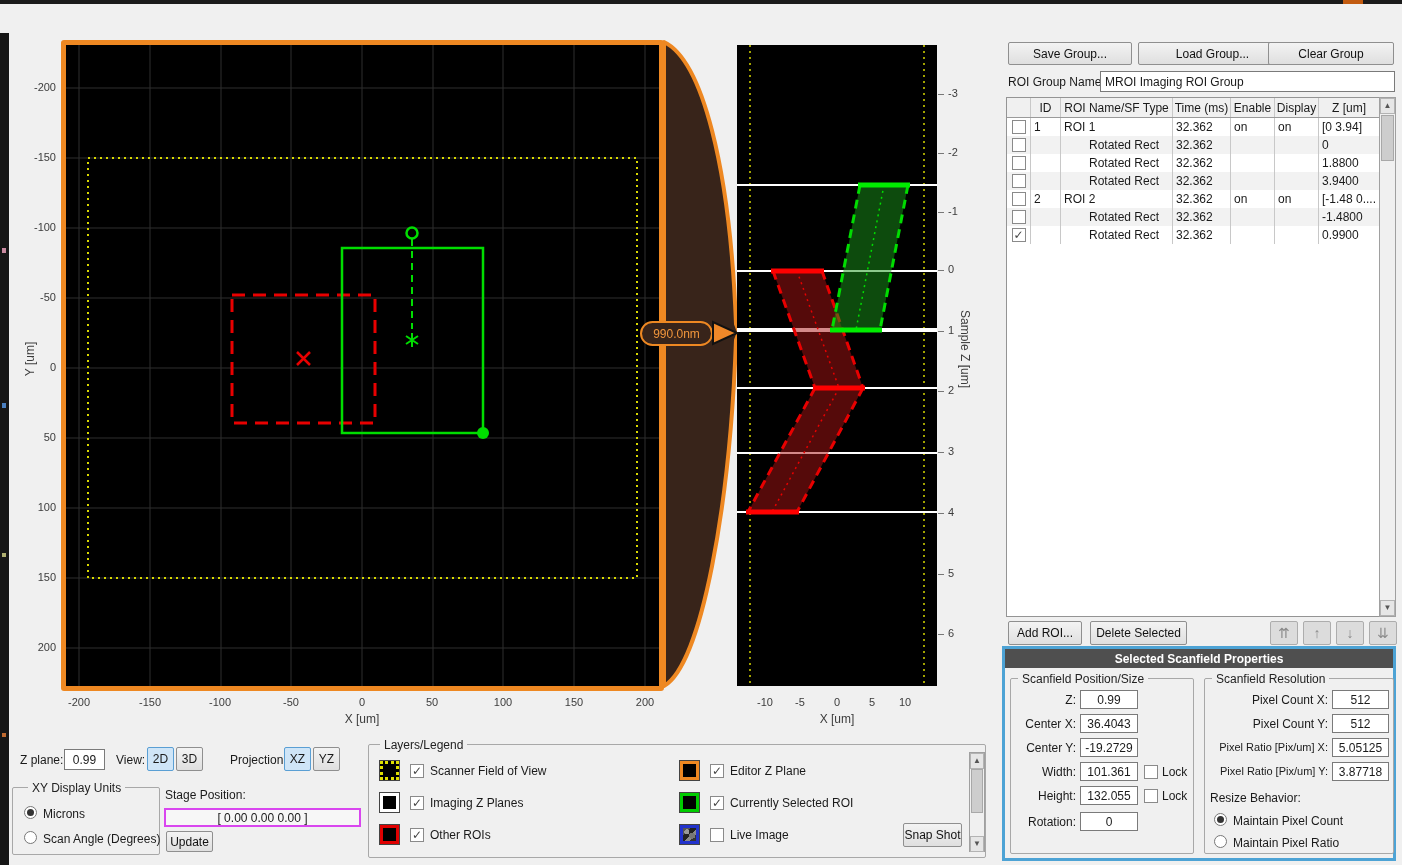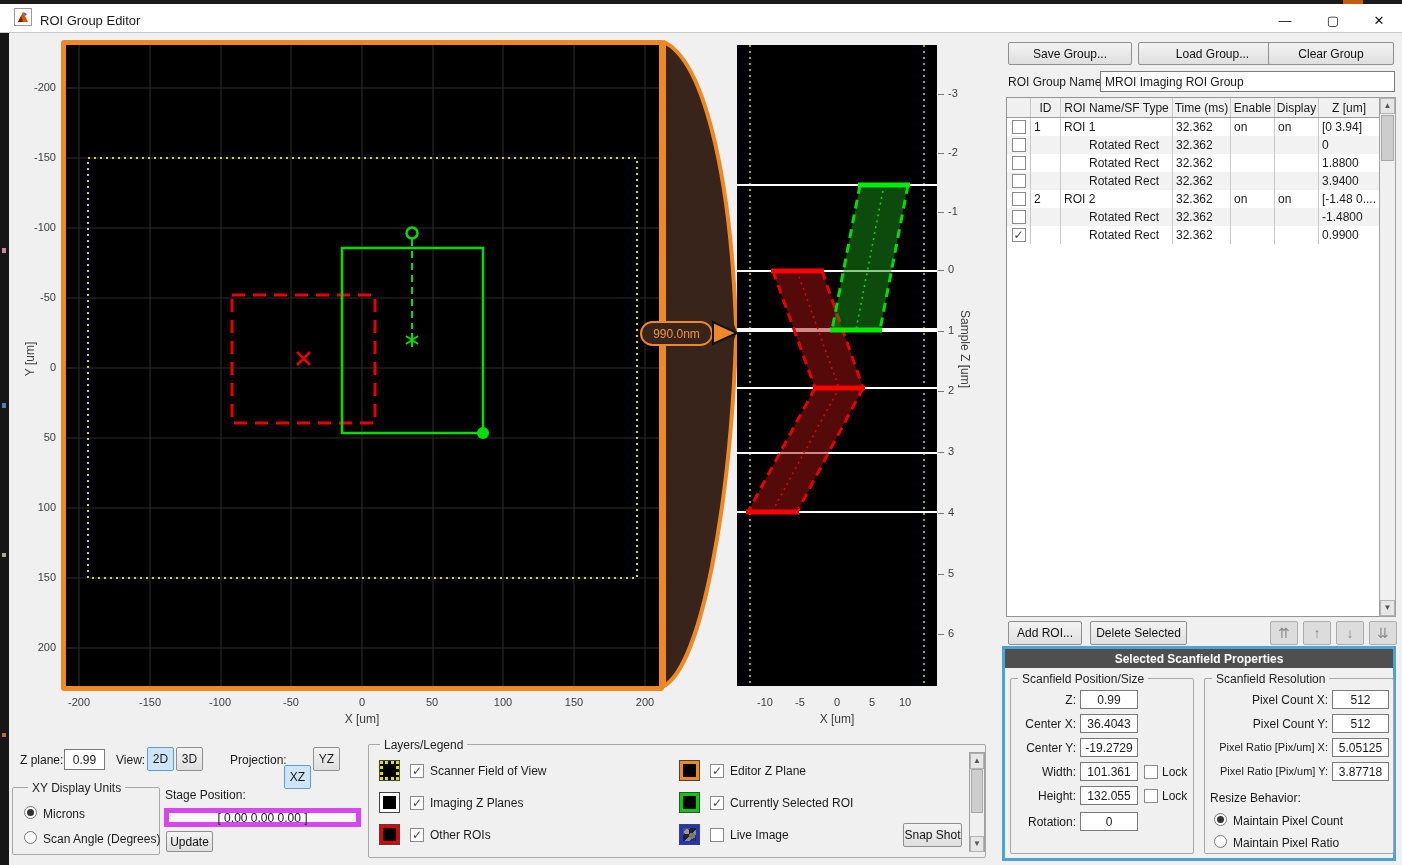--- a/index.html
+++ b/index.html
@@ -62,32 +62,20 @@
              display:flex;align-items:center;justify-content:center;}
 </style>
 </head>
 <body>
 
 <div id="root" class="abs" style="left:0;top:0;width:1402px;height:865px;">
 
   <div class="abs" style="left:0;top:0;width:1402px;height:4px;background:#1b1b1b;"></div>
   <div class="abs" style="left:1343px;top:0;width:20px;height:4px;background:#c25b10;"></div>
 
-  <div class="abs titlebar">
-    <svg class="abs" style="left:14px;top:4px;" width="18" height="18">
-      <rect x="0.5" y="0.5" width="17" height="17" fill="#fff" stroke="#9a9a9a"></rect>
-      <polygon points="4,14 9,4 14,14" fill="#d45500"></polygon>
-      <polygon points="4,14 7,8 9,14" fill="#7a1f00"></polygon>
-      <polygon points="9,4 11,8 13,6" fill="#3a5fa8"></polygon>
-    </svg>
-    <span class="lbl" style="left:40px;top:9px;font-size:13px;">ROI Group Editor</span>
-    <span class="wbtn" style="left:1268px;">—</span>
-    <span class="wbtn" style="left:1316px;">▢</span>
-    <span class="wbtn" style="left:1362px;">✕</span>
-  </div>
 
   <div class="abs" style="left:0;top:33px;width:9px;height:832px;background:#161616;">
     <div class="abs" style="left:2px;top:215px;width:4px;height:5px;background:#c98aa0;"></div>
     <div class="abs" style="left:2px;top:370px;width:4px;height:5px;background:#4a7fc0;"></div>
     <div class="abs" style="left:2px;top:520px;width:4px;height:4px;background:#b0b070;"></div>
     <div class="abs" style="left:2px;top:700px;width:4px;height:4px;background:#c06a30;"></div>
   </div>
 
   <span class="lbl" style="left:0px;top:352px;width:60px;text-align:center;transform:rotate(-90deg);font-size:12px;color:#3c3c3c;">Y [um]</span>
 
@@ -385,34 +373,34 @@
   <span class="lbl" style="left:1233px;top:814px;">Maintain Pixel Count</span>
   <span class="radio" style="left:1214px;top:835px;"></span>
   <span class="lbl" style="left:1233px;top:836px;">Maintain Pixel Ratio</span>
 
   <span class="lbl" style="left:20px;top:753px;">Z plane:</span>
   <div class="input" style="left:64px;top:749px;width:41px;height:21px;">0.99</div>
   <span class="lbl" style="left:116px;top:753px;">View:</span>
   <div class="tbtn active" style="left:147px;top:747px;width:27px;height:24px;">2D</div>
   <div class="tbtn" style="left:176px;top:747px;width:27px;height:24px;">3D</div>
   <span class="lbl" style="left:230px;top:753px;">Projection:</span>
-  <div class="tbtn active" style="left:284px;top:765px;width:27px;height:24px;">XZ</div>
+  <div class="tbtn active" style="left:284px;top:747px;width:27px;height:24px;">XZ</div>
   <div class="tbtn" style="left:313px;top:747px;width:27px;height:24px;">YZ</div>
 
   <div class="fs" style="left:12px;top:787px;width:148px;height:68px;"></div>
   <span class="fslabel" style="left:28px;top:781px;">XY Display Units</span>
   <span class="radio selected" style="left:24px;top:806px;">
       <span class="dot"></span>
     </span>
   <span class="lbl" style="left:43px;top:807px;">Microns</span>
   <span class="radio" style="left:24px;top:831px;"></span>
   <span class="lbl" style="left:43px;top:832px;">Scan Angle (Degrees)</span>
 
   <span class="lbl" style="left:165px;top:788px;">Stage Position:</span>
-  <div class="abs" style="left:164px;top:808px;width:197px;height:19px;border:5px solid #d946ef;background:#f7f7f7;display:flex;align-items:center;justify-content:center;font-size:12px;">[ 0.00   0.00   0.00 ]</div>
+  <div class="abs" style="left:164px;top:808px;width:197px;height:19px;border:2px solid #d946ef;background:#f7f7f7;display:flex;align-items:center;justify-content:center;font-size:12px;">[ 0.00   0.00   0.00 ]</div>
   <div class="btn" style="left:166px;top:831px;width:47px;height:21px;">Update</div>
 
   <div class="fs" style="left:368px;top:744px;width:618px;height:114px;"></div>
   <span class="fslabel" style="left:380px;top:738px;">Layers/Legend</span>
 
   <span class="licon fov" style="left:380px;top:761px;"></span>
   <span class="cb checked" style="left:410px;top:764px;">
       <span class="mark">✓</span>
     </span>
   <span class="lbl" style="left:430px;top:764px;">Scanner Field of View</span>

